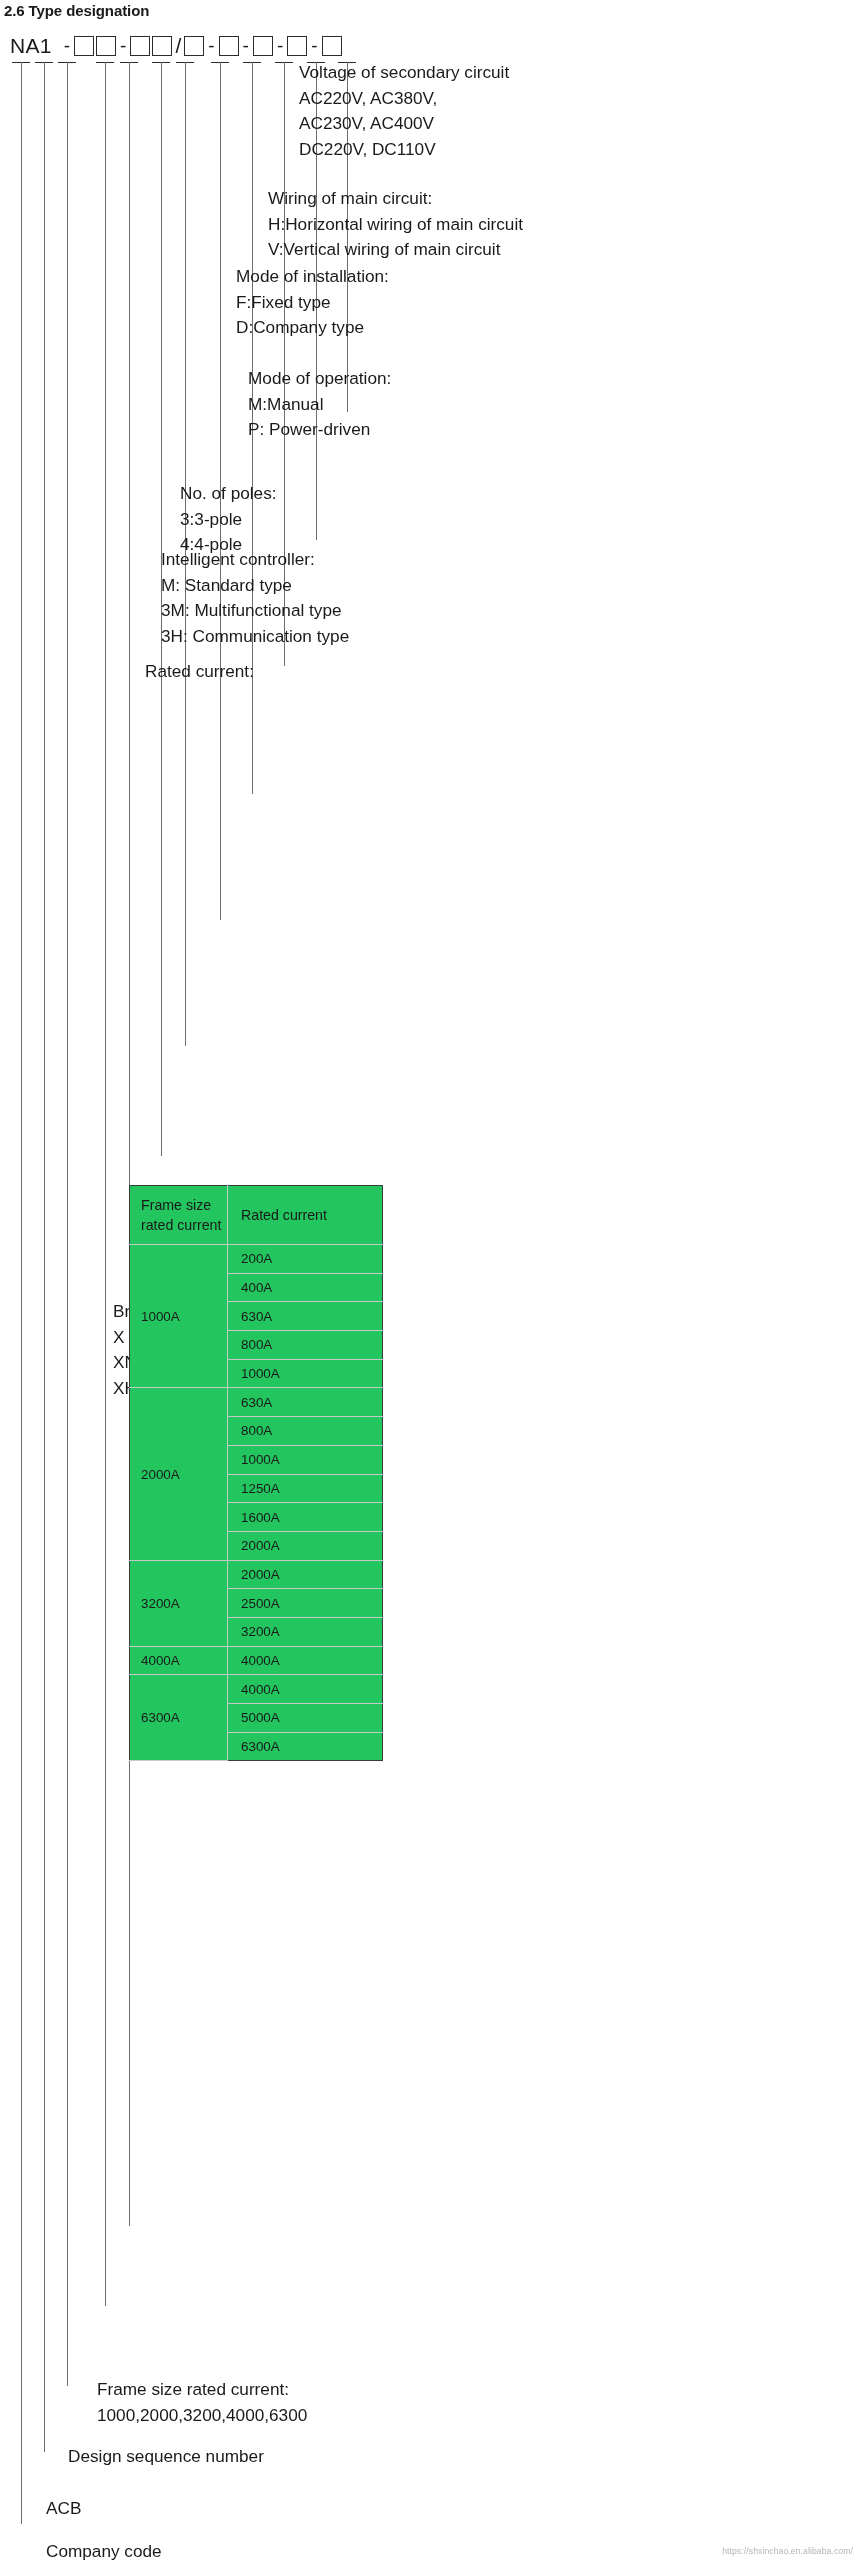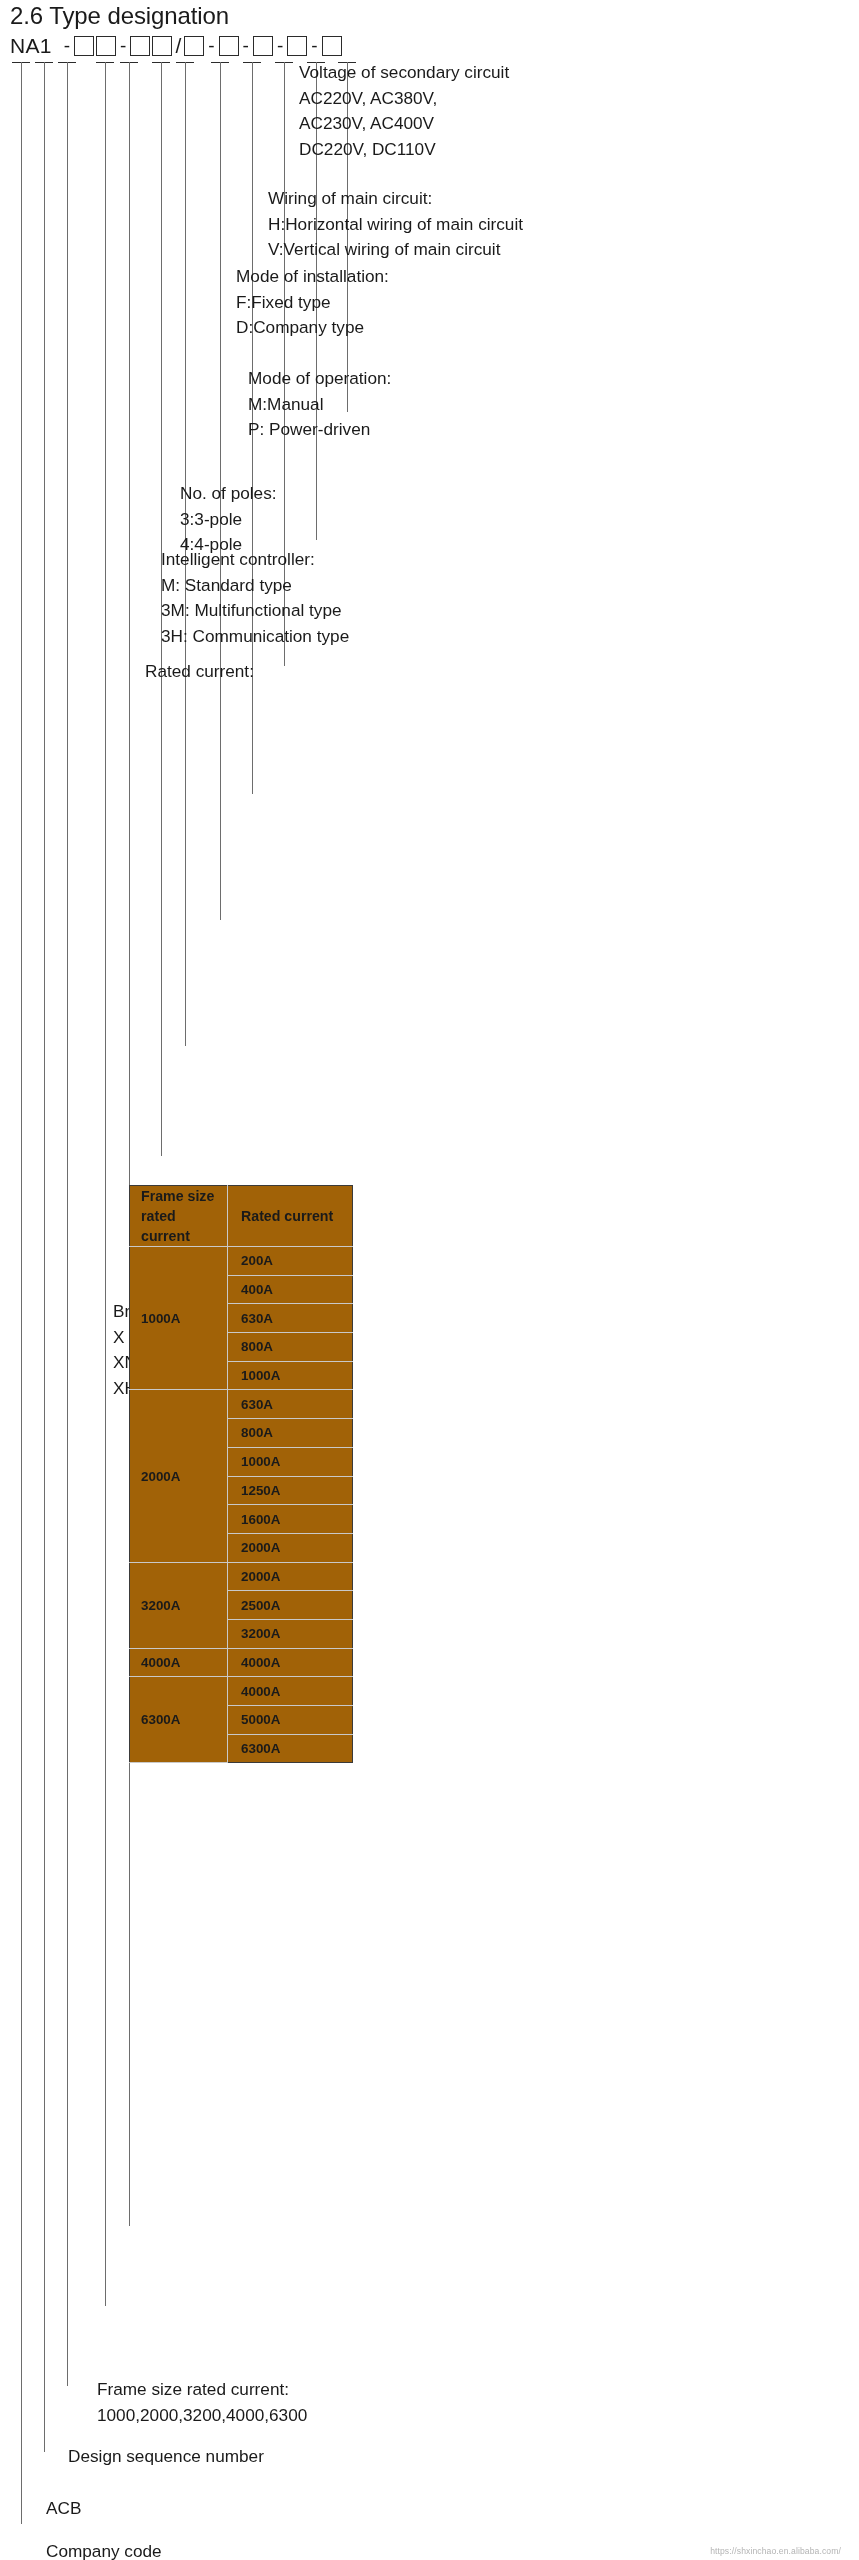--- a/index.html
+++ b/index.html
@@ -11,24 +11,25 @@
     width: 859px; height: 2560px;
     position: relative;
     font-family: "Liberation Sans", sans-serif;
     color: #1a1a1a;
     overflow: hidden;
   }
 
   
   #section-title {
     position: absolute;
-    left: 10px; top: 2px;
-    font-size: 24px;
+    left: 4px; top: 2px;
+    font-size: 15px;
     letter-spacing: -0.1px;
     white-space: nowrap;
+    font-weight: bold;
   }
 
   
   #type-code {
     position: absolute;
     left: 10px; top: 30px;
     height: 32px;
     display: flex;
     align-items: center;
     font-size: 21px;
@@ -61,25 +62,24 @@
     line-height: 25.6px;
     white-space: nowrap;
     color: #1a1a1a;
   }
   .callout .ln { display: block; padding-left: 15px; }
 
   
   #rated-current-table {
     position: absolute;
     left: 129px; top: 1185px;
-    width: 224px;
+    width: 254px;
     border: 1.6px solid #3a3a3a;
     border-collapse: collapse;
-    background: #a16207;
-    font-weight: bold;
+    background: #22c55e;
   }
   #rated-current-table td {
     border: 1px solid #c9c9c9;
     font-size: 13.4px;
     padding: 0 0 0 11px;
     height: 28.7px;
     vertical-align: middle;
     color: #1a1a1a;
   }
   #rated-current-table td.frame-col {
@@ -98,21 +98,21 @@
     line-height: 20px;
     vertical-align: middle;
     border-top: 1.6px solid #3a3a3a;
   }
   #rated-current-table tr.head td.frame-col { padding-left: 11px; }
   #rated-current-table tr:last-child td { border-bottom: 1.6px solid #3a3a3a; }
 
   
   #watermark {
     position: absolute;
-    right: 18px; bottom: 4px;
+    right: 6px; bottom: 4px;
     font-size: 8.6px;
     color: #b4b4b4;
     letter-spacing: 0.1px;
     white-space: nowrap;
   }
 </style>
 </head>
 <body>
 
 <div id="section-title">2.6 Type designation</div>

